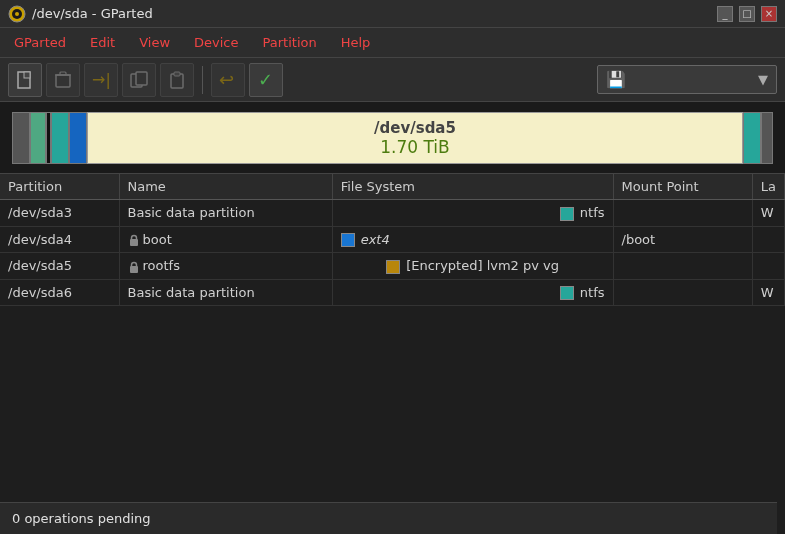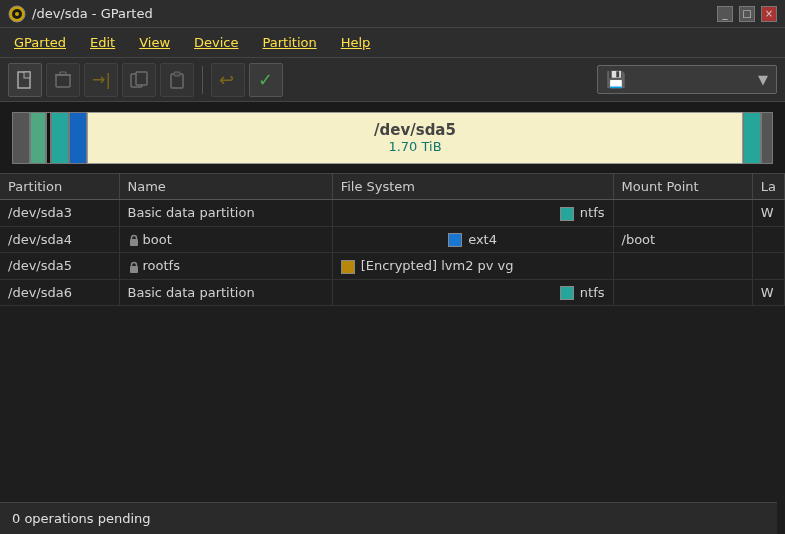--- a/index.html
+++ b/index.html
@@ -55,24 +55,23 @@
       background: #2d2d2d;
       height: 30px;
       display: flex;
       align-items: center;
       padding: 0 4px;
       border-bottom: 1px solid #444;
       gap: 4px;
     }
     .menu-item {
       padding: 4px 10px;
-      color: #fde047;
+      color: #ef4444;
       cursor: pointer;
       border-radius: 2px;
-      text-decoration: underline;
     }
 
     
     #toolbar {
       background: #2d2d2d;
       height: 44px;
       display: flex;
       align-items: center;
       padding: 0 8px;
       gap: 4px;
@@ -293,21 +292,21 @@
   <div id="disk-visual">
 
     <div class="disk-segment seg-small-gray"></div>
     <div class="disk-segment" style="width:16px;background:#4fa882;border-color:#777;height:52px;flex-shrink:0;"></div>
     <div class="disk-segment" style="width:5px;background:#111;border-color:#777;height:52px;flex-shrink:0;"></div>
     <div class="disk-segment" style="width:18px;background:#26a69a;border-color:#777;height:52px;flex-shrink:0;"></div>
     <div class="disk-segment" style="width:18px;background:#1565c0;border-color:#777;height:52px;flex-shrink:0;"></div>
 
     <div class="disk-segment seg-main" style="display:flex;flex-direction:column;align-items:center;justify-content:center;">
       <span style="color:#444;font-size:15px;font-weight:bold;">/dev/sda5</span>
-      <span style="color:#0f766e;font-size:13px;">1.70 TiB</span>
+      <span style="color:#4d7c0f;font-size:17px;">1.70 TiB</span>
     </div>
 
     <div class="disk-segment seg-small-gray2" style="background:#26a69a;width:18px;"></div>
     <div class="disk-segment" style="width:12px;background:#555;border-color:#777;height:52px;flex-shrink:0;"></div>
   </div>
 
   <div id="table-container">
     <table id="partition-table">
       <thead>
         <tr>
@@ -326,31 +325,31 @@
             <td style="text-align: right;"><span style="display: inline-block; width: 14px; height: 14px; background: rgb(38, 166, 154); border: 1px solid rgb(136, 136, 136); vertical-align: middle; margin-right: 6px;"></span>ntfs</td>
             <td></td>
             <td>W</td>
           </tr>
           <tr style="cursor: pointer;">
             <td>/dev/sda4</td>
             <td><span><svg width="12" height="12" viewBox="0 0 12 12" style="vertical-align:middle;margin-right:3px;">
                   <rect x="2" y="5" width="8" height="7" rx="1" fill="#888"></rect>
                   <path d="M3.5 5V4a2.5 2.5 0 0 1 5 0v1" fill="none" stroke="#888" stroke-width="1.5"></path>
                 </svg></span>boot</td>
-            <td style="text-align: center;"><span style="display: inline-block; width: 14px; height: 14px; background: rgb(25, 118, 210); border: 1px solid rgb(136, 136, 136); vertical-align: middle; margin-right: 6px;"></span>ext4</td>
+            <td style="text-align: left; font-style: italic;"><span style="display: inline-block; width: 14px; height: 14px; background: rgb(25, 118, 210); border: 1px solid rgb(136, 136, 136); vertical-align: middle; margin-right: 6px;"></span>ext4</td>
             <td>/boot</td>
             <td></td>
           </tr>
           <tr style="cursor: pointer;">
             <td>/dev/sda5</td>
             <td><span><svg width="12" height="12" viewBox="0 0 12 12" style="vertical-align:middle;margin-right:3px;">
                   <rect x="2" y="5" width="8" height="7" rx="1" fill="#888"></rect>
                   <path d="M3.5 5V4a2.5 2.5 0 0 1 5 0v1" fill="none" stroke="#888" stroke-width="1.5"></path>
                 </svg></span>rootfs</td>
-            <td style="text-align: left;"><span style="display: inline-block; width: 14px; height: 14px; background: rgb(184, 134, 11); border: 1px solid rgb(136, 136, 136); vertical-align: middle; margin-right: 6px;"></span>[Encrypted] lvm2 pv vg</td>
+            <td style="text-align: center;"><span style="display: inline-block; width: 14px; height: 14px; background: rgb(184, 134, 11); border: 1px solid rgb(136, 136, 136); vertical-align: middle; margin-right: 6px;"></span>[Encrypted] lvm2 pv vg</td>
             <td></td>
             <td></td>
           </tr>
           <tr style="cursor: pointer;">
             <td>/dev/sda6</td>
             <td>Basic data partition</td>
             <td style="text-align: right;"><span style="display: inline-block; width: 14px; height: 14px; background: rgb(38, 166, 154); border: 1px solid rgb(136, 136, 136); vertical-align: middle; margin-right: 6px;"></span>ntfs</td>
             <td></td>
             <td>W</td>
           </tr>

